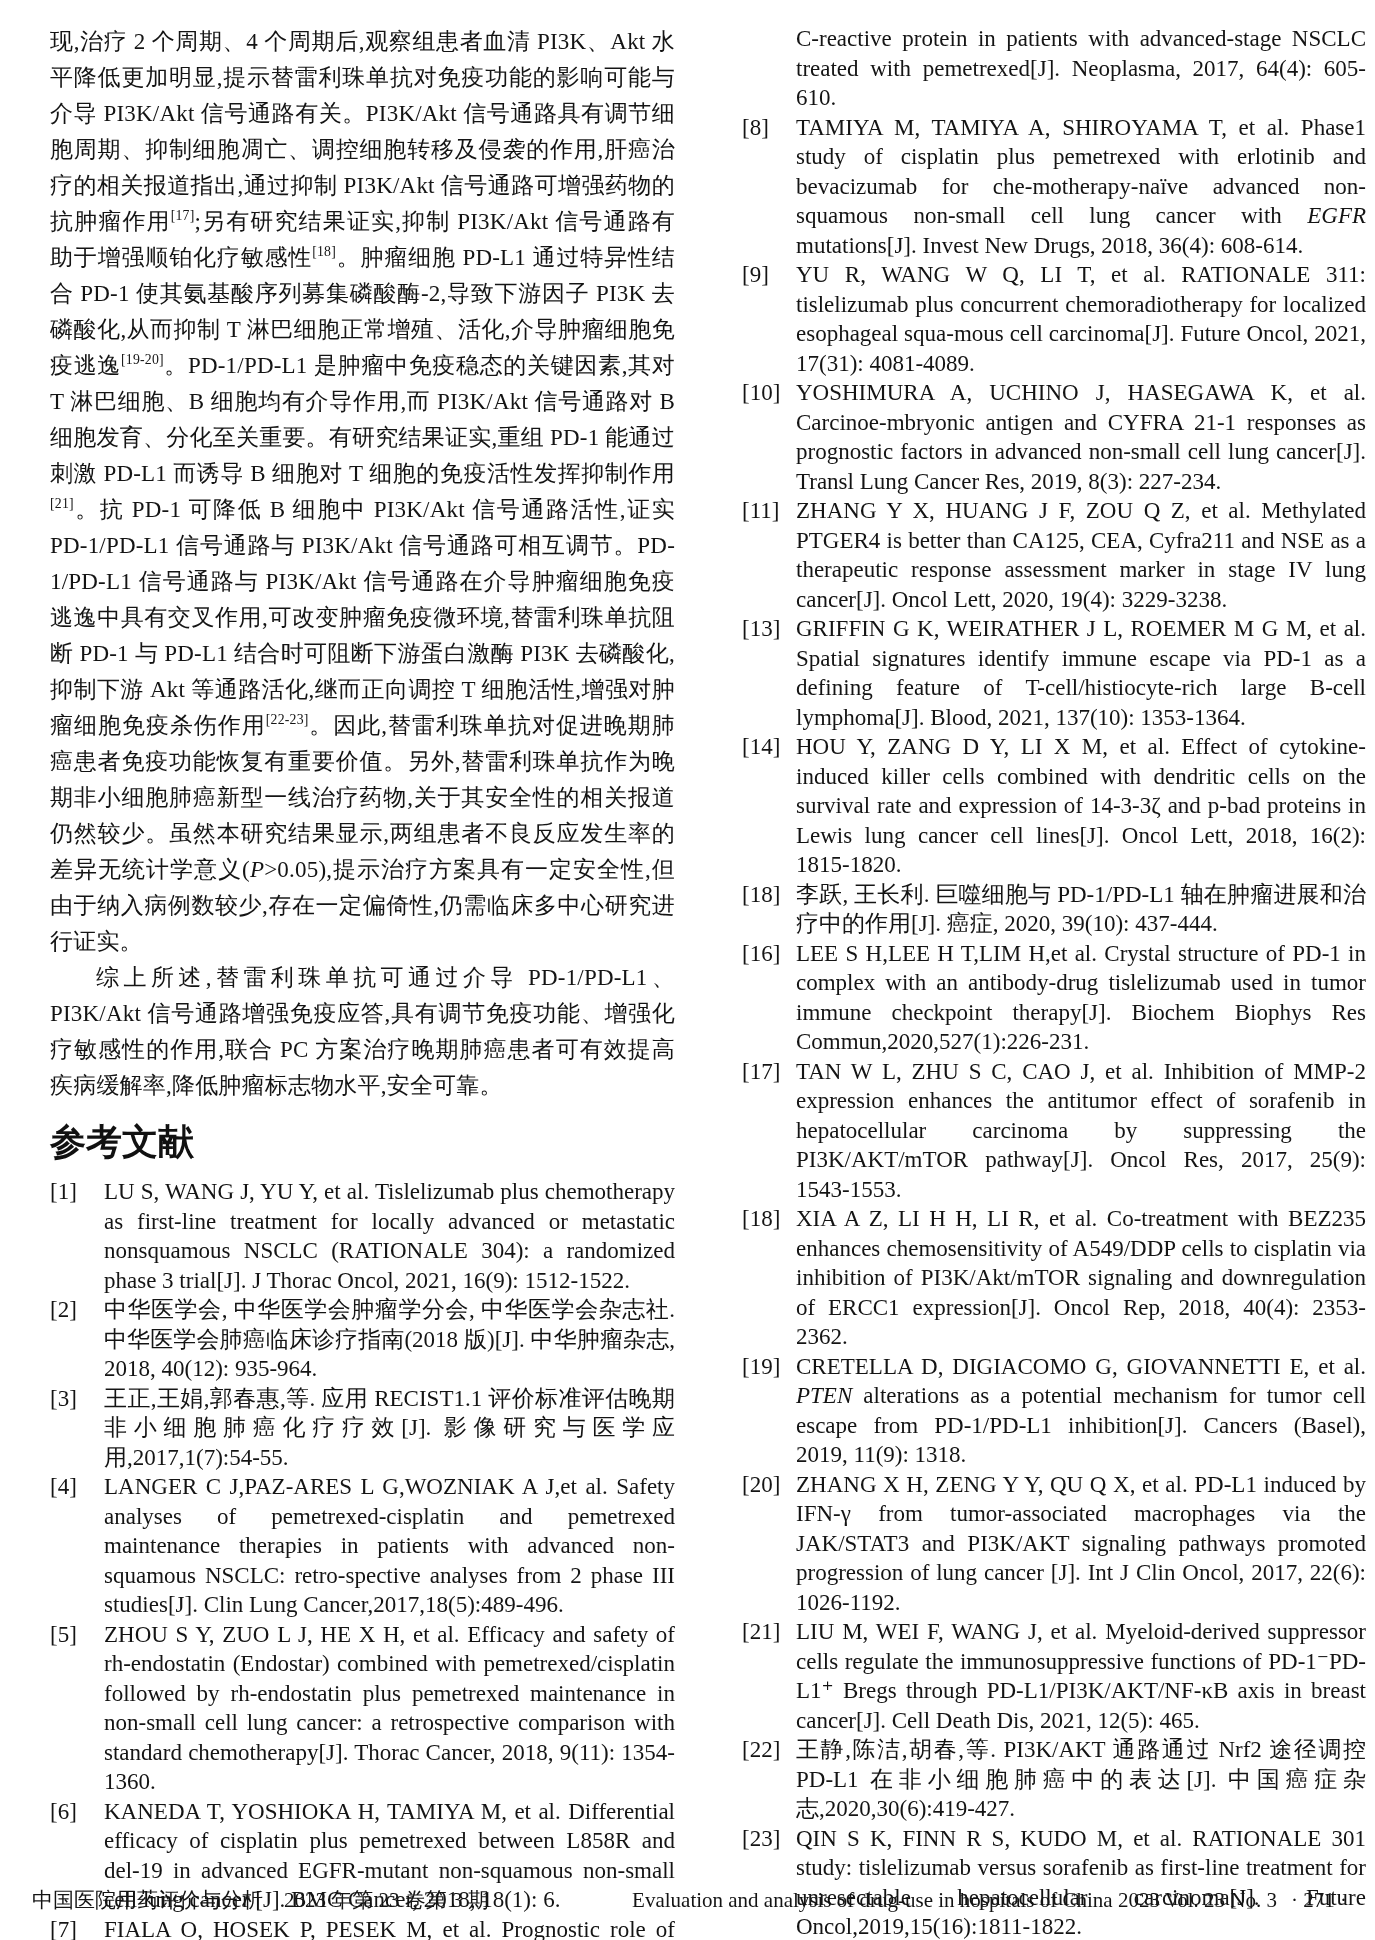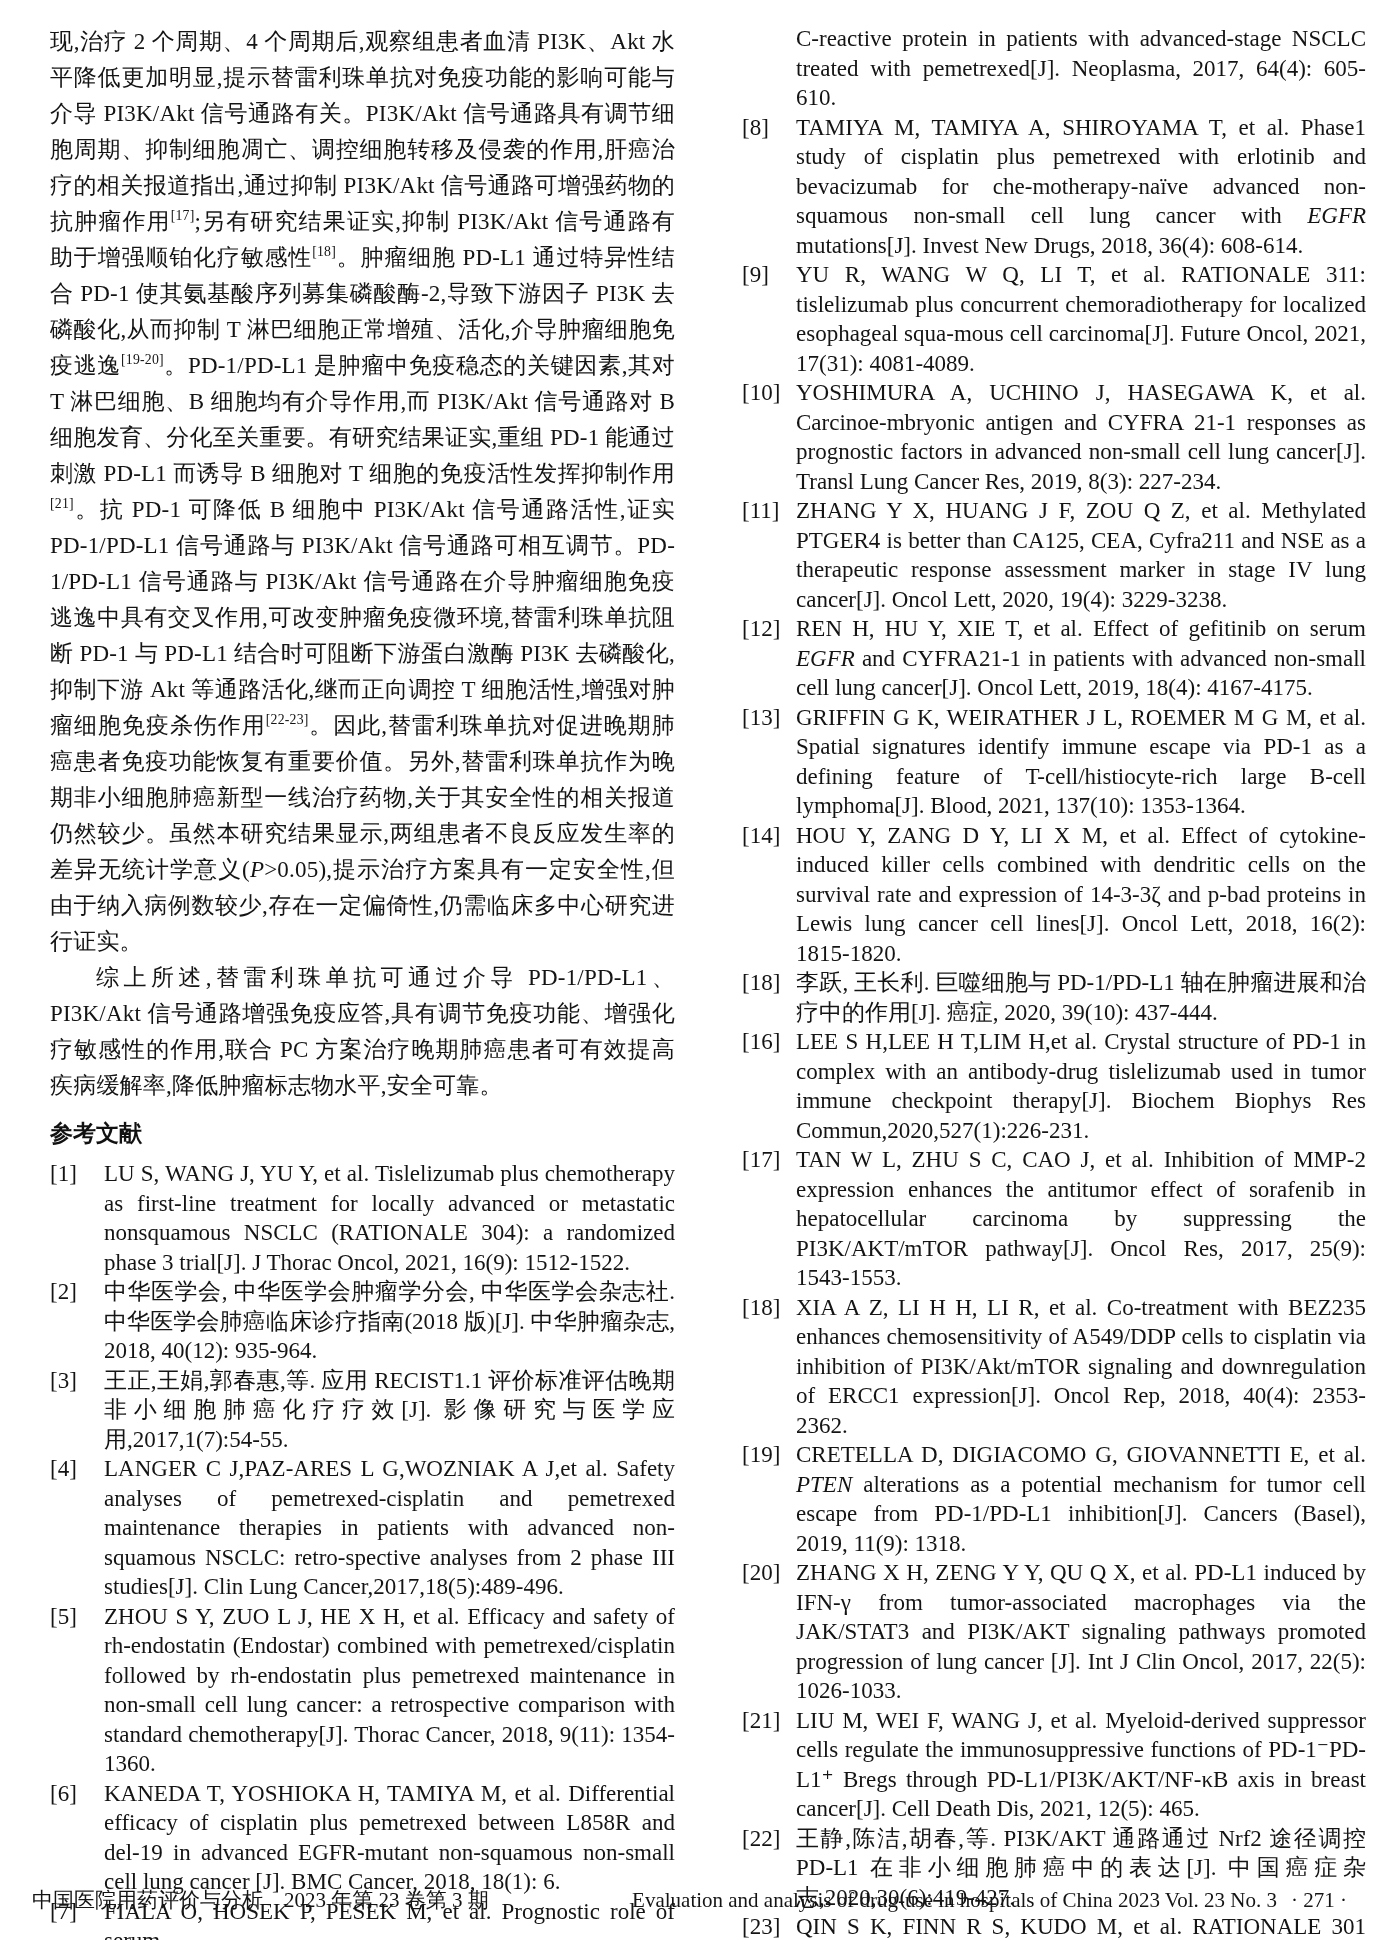--- a/index.html
+++ b/index.html
@@ -25,21 +25,21 @@
   .para.indent { text-indent: 2em; }
 
   sup.cite {
     font-size: 0.60em;
     line-height: 0;
     vertical-align: super;
   }
 
   .refs-heading {
     margin: 14px 0 10px 0;
-    font-size: 23px;
+    font-size: 36px;
     font-weight: bold;
     font-family: "Liberation Sans", sans-serif;
     color: #111;
   }
 
   .refs { display: block; }
   .ref {
     display: flex;
     font-size: 23px;
     line-height: 29.5px;
@@ -126,24 +126,20 @@
         </div>
         <div class="ref">
           <span class="ref-num">[10]</span>
           <span class="ref-body">YOSHIMURA A, UCHINO J, HASEGAWA K, et al. Carcinoe-mbryonic antigen and CYFRA 21-1 responses as prognostic factors in advanced non-small cell lung cancer[J]. Transl Lung Cancer Res, 2019, 8(3): 227-234.</span>
         </div>
         <div class="ref">
           <span class="ref-num">[11]</span>
           <span class="ref-body">ZHANG Y X, HUANG J F, ZOU Q Z, et al. Methylated PTGER4 is better than CA125, CEA, Cyfra211 and NSE as a therapeutic response assessment marker in stage IV lung cancer[J]. Oncol Lett, 2020, 19(4): 3229-3238.</span>
         </div>
         <div class="ref">
-          <span class="ref-num">[12]</span>
-          <span class="ref-body"><span>REN H, HU Y, XIE T, et al. Effect of gefitinib on serum </span><i>EGFR</i><span> and CYFRA21-1 in patients with advanced non-small cell lung cancer[J]. Oncol Lett, 2019, 18(4): 4167-4175.</span></span>
-        </div>
-        <div class="ref">
           <span class="ref-num">[13]</span>
           <span class="ref-body">GRIFFIN G K, WEIRATHER J L, ROEMER M G M, et al. Spatial signatures identify immune escape via PD-1 as a defining feature of T-cell/histiocyte-rich large B-cell lymphoma[J]. Blood, 2021, 137(10): 1353-1364.</span>
         </div>
         <div class="ref">
           <span class="ref-num">[14]</span>
           <span class="ref-body">HOU Y, ZANG D Y, LI X M, et al. Effect of cytokine-induced killer cells combined with dendritic cells on the survival rate and expression of 14-3-3ζ and p-bad proteins in Lewis lung cancer cell lines[J]. Oncol Lett, 2018, 16(2): 1815-1820.</span>
         </div>
         <div class="ref">
           <span class="ref-num">[18]</span>
           <span class="ref-body">李跃, 王长利. 巨噬细胞与 PD-1/PD-L1 轴在肿瘤进展和治疗中的作用[J]. 癌症, 2020, 39(10): 437-444.</span>
@@ -159,21 +155,21 @@
         <div class="ref">
           <span class="ref-num">[18]</span>
           <span class="ref-body">XIA A Z, LI H H, LI R, et al. Co-treatment with BEZ235 enhances chemosensitivity of A549/DDP cells to cisplatin via inhibition of PI3K/Akt/mTOR signaling and downregulation of ERCC1 expression[J]. Oncol Rep, 2018, 40(4): 2353-2362.</span>
         </div>
         <div class="ref">
           <span class="ref-num">[19]</span>
           <span class="ref-body"><span>CRETELLA D, DIGIACOMO G, GIOVANNETTI E, et al. </span><i>PTEN</i><span> alterations as a potential mechanism for tumor cell escape from PD-1/PD-L1 inhibition[J]. Cancers (Basel), 2019, 11(9): 1318.</span></span>
         </div>
         <div class="ref">
           <span class="ref-num">[20]</span>
-          <span class="ref-body">ZHANG X H, ZENG Y Y, QU Q X, et al. PD-L1 induced by IFN-γ from tumor-associated macrophages via the JAK/STAT3 and PI3K/AKT signaling pathways promoted progression of lung cancer [J]. Int J Clin Oncol, 2017, 22(5): 1026-1033.</span>
+          <span class="ref-body">ZHANG X H, ZENG Y Y, QU Q X, et al. PD-L1 induced by IFN-γ from tumor-associated macrophages via the JAK/STAT3 and PI3K/AKT signaling pathways promoted progression of lung cancer [J]. Int J Clin Oncol, 2017, 22(6): 1026-1192.</span>
         </div>
         <div class="ref">
           <span class="ref-num">[21]</span>
           <span class="ref-body">LIU M, WEI F, WANG J, et al. Myeloid-derived suppressor cells regulate the immunosuppressive functions of PD-1⁻PD-L1⁺ Bregs through PD-L1/PI3K/AKT/NF-κB axis in breast cancer[J]. Cell Death Dis, 2021, 12(5): 465.</span>
         </div>
         <div class="ref">
           <span class="ref-num">[22]</span>
           <span class="ref-body">王静,陈洁,胡春,等. PI3K/AKT 通路通过 Nrf2 途径调控 PD-L1 在非小细胞肺癌中的表达[J]. 中国癌症杂志,2020,30(6):419-427.</span>
         </div>
         <div class="ref">

